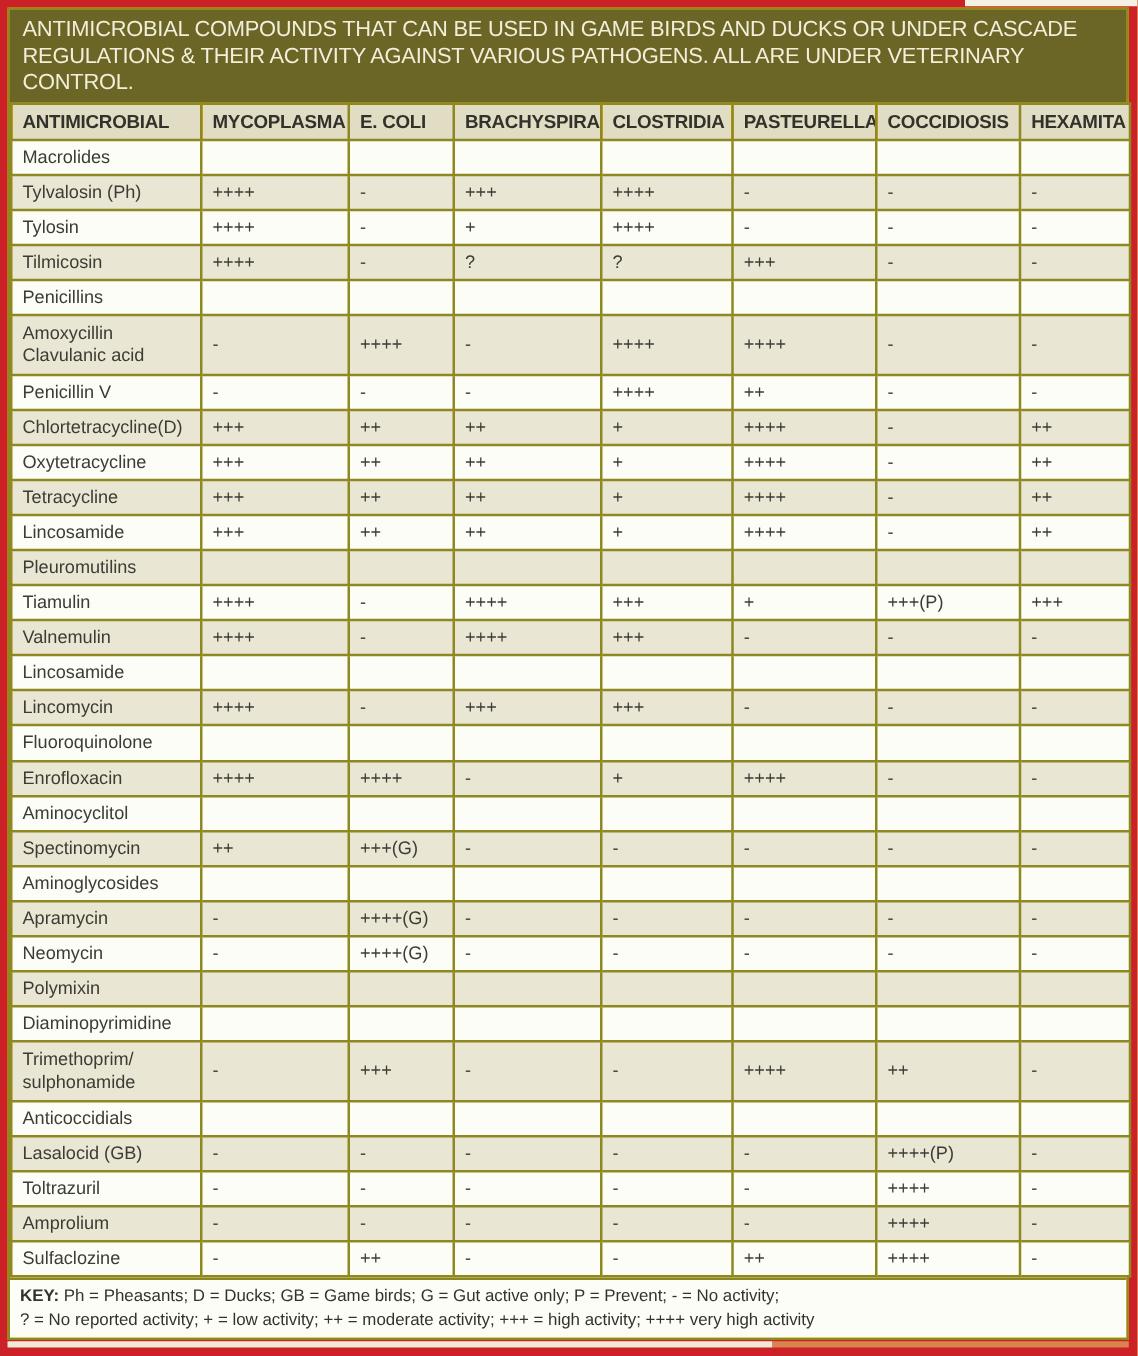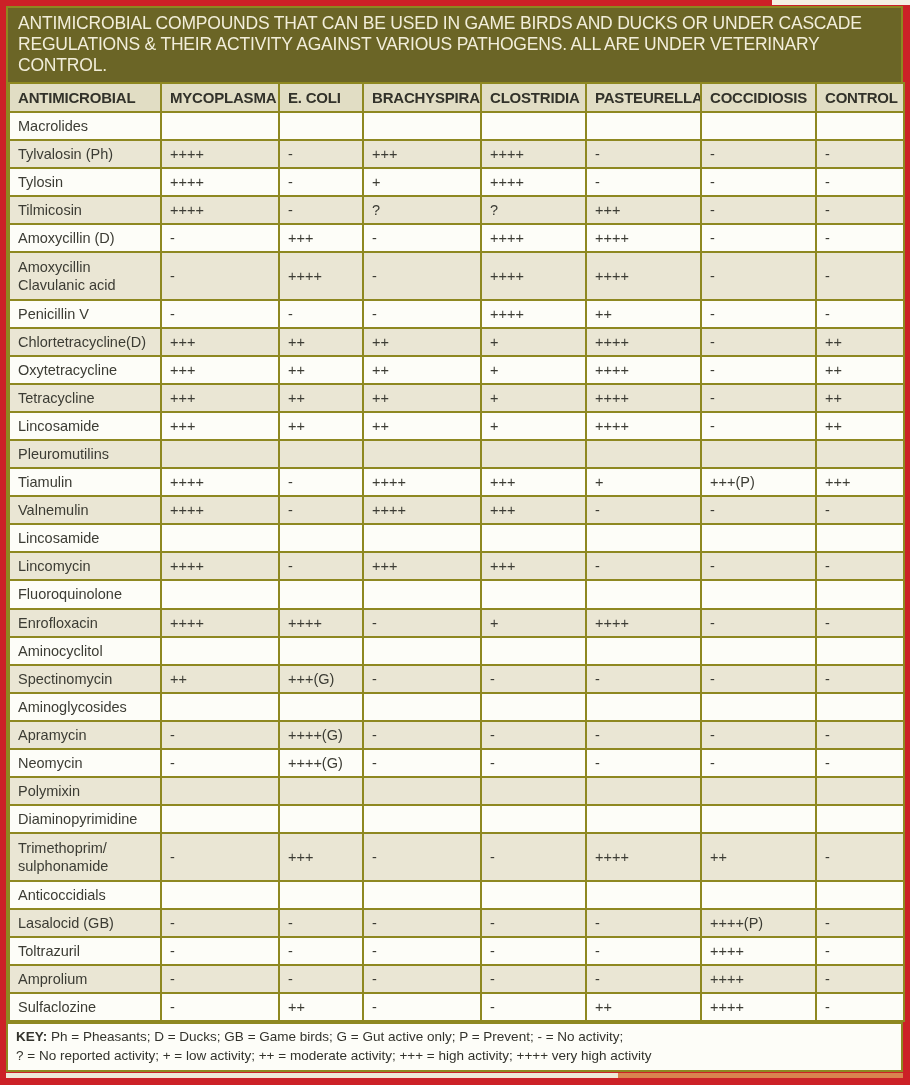--- a/index.html
+++ b/index.html
@@ -117,21 +117,21 @@
       </colgroup>
       <thead>
         <tr>
           <th>ANTIMICROBIAL</th>
           <th>MYCOPLASMA</th>
           <th>E. COLI</th>
           <th>BRACHYSPIRA</th>
           <th>CLOSTRIDIA</th>
           <th>PASTEURELLA</th>
           <th>COCCIDIOSIS</th>
-          <th>CONTROL</th>
+          <th>HEXAMITA</th>
         </tr>
       </thead>
       <tbody id="table-body">
           <tr>
             <td class="name-cell">Macrolides</td>
             <td></td>
             <td></td>
             <td></td>
             <td></td>
             <td></td>
@@ -162,28 +162,28 @@
             <td class="name-cell">Tilmicosin</td>
             <td>++++</td>
             <td>-</td>
             <td>?</td>
             <td>?</td>
             <td>+++</td>
             <td>-</td>
             <td>-</td>
           </tr>
           <tr>
-            <td class="name-cell">Amoxycillin (D)</td>
-            <td>-</td>
-            <td>+++</td>
-            <td>-</td>
-            <td>++++</td>
-            <td>++++</td>
-            <td>-</td>
-            <td>-</td>
+            <td class="name-cell">Penicillins</td>
+            <td></td>
+            <td></td>
+            <td></td>
+            <td></td>
+            <td></td>
+            <td></td>
+            <td></td>
           </tr>
           <tr>
             <td class="name-cell">Amoxycillin
 Clavulanic acid</td>
             <td>-</td>
             <td>++++</td>
             <td>-</td>
             <td>++++</td>
             <td>++++</td>
             <td>-</td>

